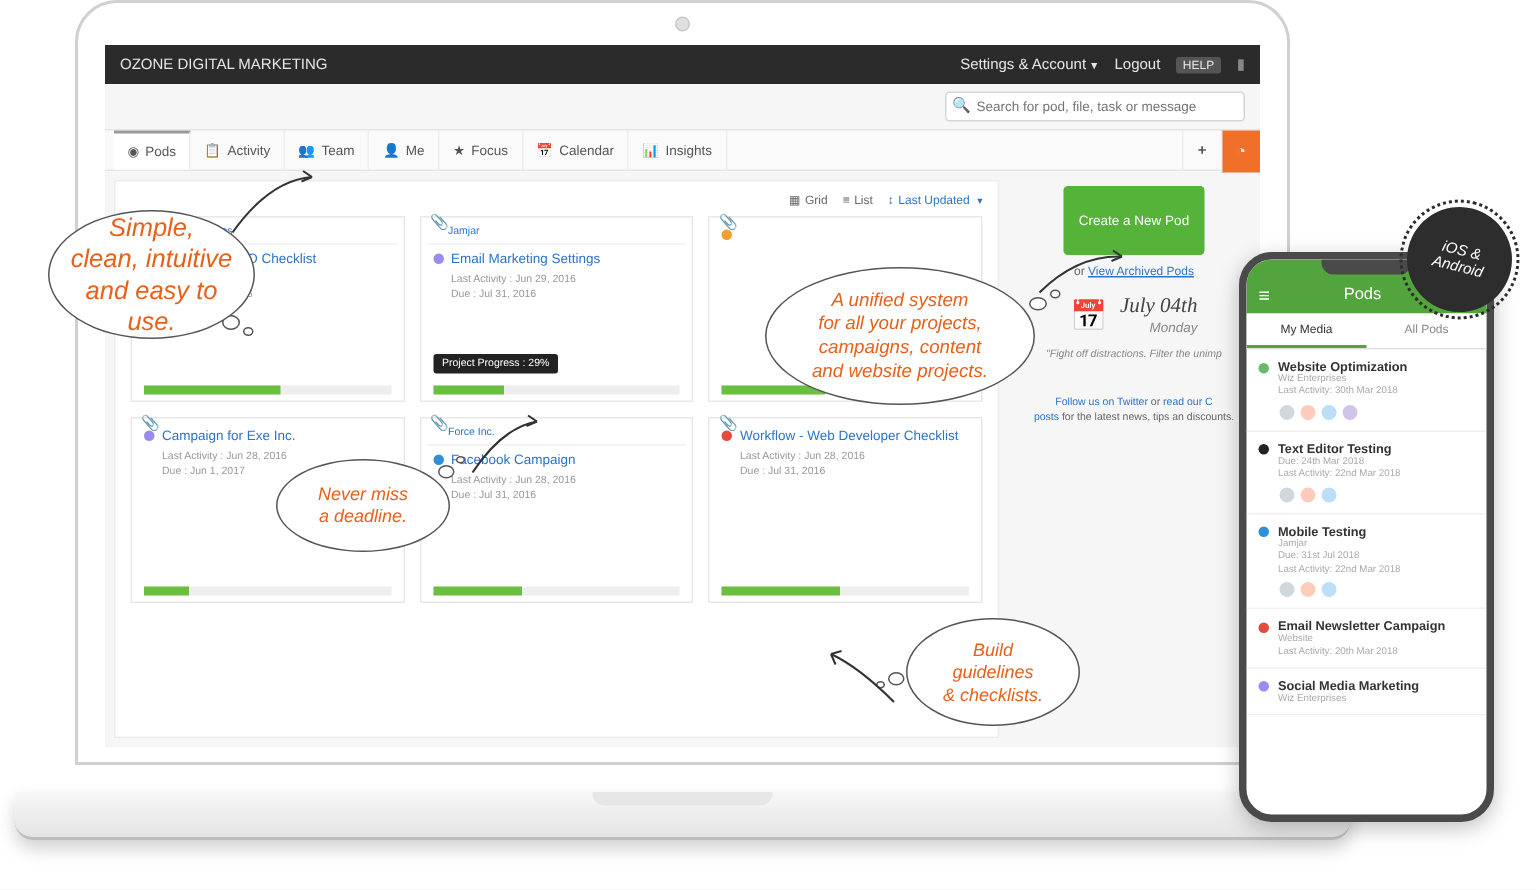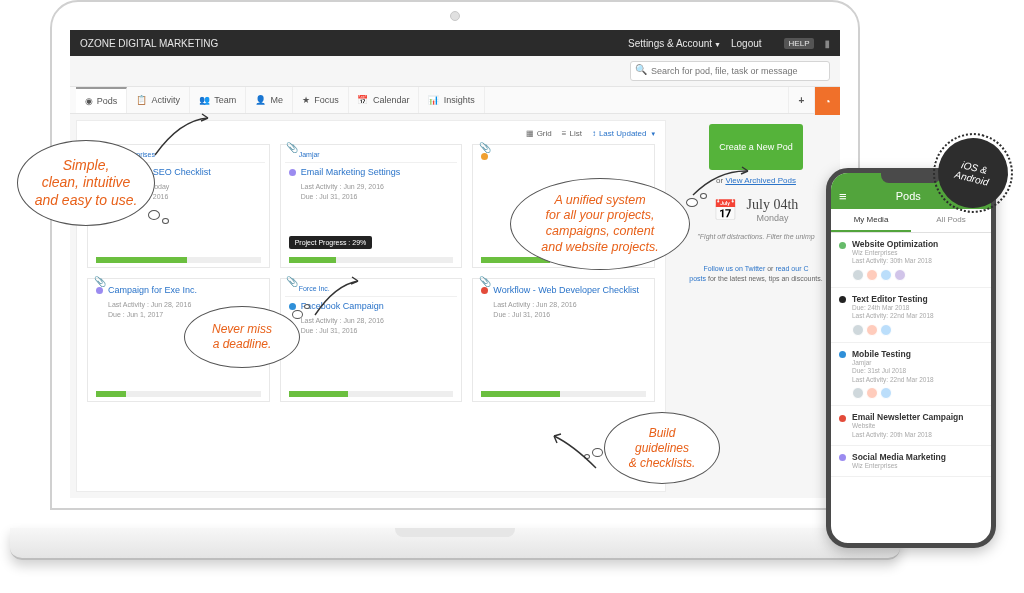--- a/index.html
+++ b/index.html
@@ -10,21 +10,21 @@
   .laptop-bezel { width: 100%; height: 510px; background: #fff; border: 2px solid #d0d0d0; border-radius: 28px 28px 0 0; padding: 28px 18px 10px 18px; position: relative; }
   .camera { position: absolute; top: 9px; left: 50%; transform: translateX(-50%); width: 10px; height: 10px; border-radius: 50%; background: #e0e0e0; border: 1px solid #c8c8c8; }
   .laptop-base { position: absolute; bottom: 0; left: -40px; right: -40px; height: 32px; background: linear-gradient(#f7f7f7,#e4e4e4); border-bottom: 2px solid #bdbdbd; border-radius: 0 0 12px 12px; box-shadow: 0 6px 12px rgba(0,0,0,.18); }
   .notch { position: absolute; top: 0; left: 50%; transform: translateX(-50%); width: 120px; height: 9px; background: #e6e6e6; border-radius: 0 0 8px 8px; }
 
   .screen { width: 100%; height: 100%; background: #f2f2f2; overflow: hidden; font-size: 10px; color: #444; position: relative; }
 
   
   .topbar { height: 26px; background: #2b2b2b; color: #e6e6e6; display: flex; align-items: center; padding: 0 10px; justify-content: space-between; font-size: 10px; }
   .topbar .right { display: flex; align-items: center; gap: 10px; }
-  .help-badge { background: #555; padding: 1px 5px; border-radius: 2px; font-size: 8px; margin-left: 12px; }
+  .help-badge { background: #555; padding: 1px 5px; border-radius: 2px; font-size: 8px; }
   .caret { font-size: 7px; margin-left: 2px; }
 
   
   .searchrow { height: 30px; display: flex; justify-content: flex-end; align-items: center; padding: 4px 10px; background: #f6f6f6; }
   .search-input { width: 200px; height: 20px; border: 1px solid #d5d5d5; border-radius: 3px; font-size: 9px; padding: 0 6px 0 20px; background: #fff; }
   .search-wrap { position: relative; }
   .search-wrap .mag { position: absolute; left: 5px; top: 3px; font-size: 10px; color: #888; }
 
   
   .tabs { height: 28px; background: #fafafa; border-top: 1px solid #e5e5e5; border-bottom: 1px solid #e5e5e5; display: flex; align-items: stretch; padding-left: 6px; }
@@ -54,21 +54,21 @@
   .progress-bar { height: 100%; background: #6bbf3f; }
   .tooltip { position: absolute; background: #222; color: #fff; font-size: 7px; padding: 3px 6px; border-radius: 2px; bottom: 18px; left: 8px; white-space: nowrap; }
 
   
   .rail { width: 168px; padding: 10px 8px; display: flex; flex-direction: column; align-items: center; gap: 6px; }
   .create-btn { background: #55b33a; color: #fff; font-size: 9px; padding: 18px 10px; border-radius: 3px; border: none; cursor: pointer; }
   .rail-link { font-size: 8px; color: #666; }
   .rail-link a { color: #2b74c9; text-decoration: underline; }
   .date-block { text-align: center; margin-top: 6px; display: flex; gap: 8px; align-items: center; }
   .cal-icon { font-size: 20px; color: #888; }
-  .date-text { text-align: center; }
+  .date-text { text-align: right; font-style: italic; }
   .date-text .big { font-size: 14px; font-family: Georgia, serif; }
   .date-text .sm { font-size: 9px; color: #888; }
   .tagline { font-size: 7px; font-style: italic; color: #888; margin-top: 4px; }
   .social { font-size: 7px; color: #666; text-align: center; margin-top: 18px; line-height: 1.4; }
   .social a { color: #2b74c9; }
 
   
   .phone { position: absolute; right: 28px; top: 168px; width: 170px; height: 380px; background: #fff; border: 5px solid #4a4a4a; border-radius: 22px; overflow: hidden; box-shadow: 0 4px 14px rgba(0,0,0,.25); z-index: 5; }
   .phone-notch { position: absolute; top: 0; left: 50%; transform: translateX(-50%); width: 60px; height: 10px; background: #4a4a4a; border-radius: 0 0 8px 8px; z-index: 2; }
   .phone-head { background: #52a43c; color: #fff; height: 36px; display: flex; align-items: center; justify-content: space-between; padding: 10px 8px 0 8px; font-size: 11px; }
@@ -83,21 +83,21 @@
   .pitem .meta { font-size: 6.5px; color: #aaa; margin-left: 13px; line-height: 1.3; }
   .avatars { display: flex; gap: 2px; margin-left: 13px; margin-top: 3px; }
   .av { width: 12px; height: 12px; border-radius: 50%; background: #cfd8dc; border: 1px solid #fff; }
   .av:nth-child(2){ background:#ffccbc;} .av:nth-child(3){background:#bbdefb;} .av:nth-child(4){background:#d1c4e9;}
 
   
   .cloud { position: absolute; background: #fff; border: 1.5px solid #555; border-radius: 50%; color: #e8611a; font-family: Georgia, serif; font-style: italic; text-align: center; display: flex; align-items: center; justify-content: center; padding: 8px 12px; line-height: 1.25; z-index: 9; }
   .bubbles { position: absolute; }
   .bubbles span { position: absolute; background: #fff; border: 1.5px solid #555; border-radius: 50%; }
 
-  .cloud.c1 { left: 17px; top: 140px; width: 138px; height: 86px; font-size: 14px; }
+  .cloud.c1 { left: 32px; top: 140px; width: 138px; height: 86px; font-size: 17px; }
   .cloud.c2 { left: 184px; top: 306px; width: 116px; height: 62px; font-size: 12px; }
   .cloud.c3 { left: 510px; top: 178px; width: 180px; height: 92px; font-size: 12.5px; }
   .cloud.c4 { left: 604px; top: 412px; width: 116px; height: 72px; font-size: 12px; }
 
   
   .ios-badge { position: absolute; right: 16px; top: 138px; width: 70px; height: 70px; border-radius: 50%; background: #2d2d2d; color: #fff; display: flex; align-items: center; justify-content: center; text-align: center; font-size: 10px; font-style: italic; font-family: Georgia, serif; transform: rotate(14deg); z-index: 20; }
   .ios-badge::before { content: ""; position: absolute; inset: -5px; border: 2px dotted #2d2d2d; border-radius: 50%; }
 
   
   .arrow { position: absolute; z-index: 8; pointer-events: none; }

